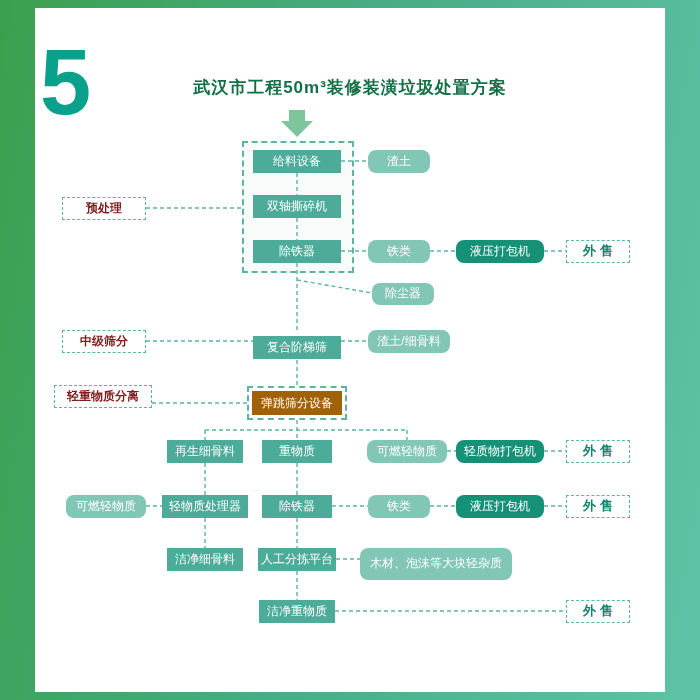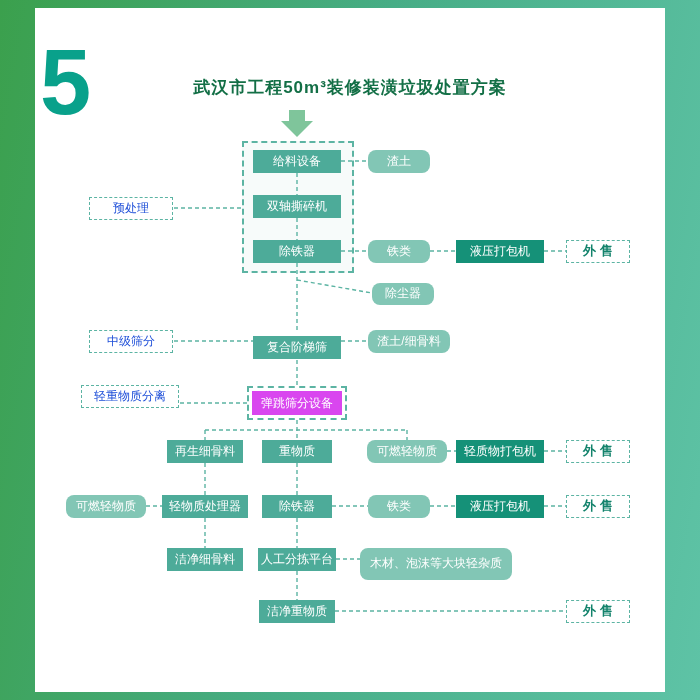--- a/index.html
+++ b/index.html
@@ -22,35 +22,35 @@
   .group{
     position:absolute;left:242px;top:141px;width:112px;height:132px;
     border:2px dashed #5cb4a3;background:rgba(92,180,163,0.05);box-sizing:border-box;
   }
   .node{
     position:absolute;display:flex;align-items:center;justify-content:center;
     font-size:12px;color:#ffffff;text-align:center;box-sizing:border-box;line-height:1.1;
   }
   .medium{background:#4dab99;}
   .light{background:#82c6b5;border-radius:8px;}
-  .dark{background:#159178;}
+  .dark{background:#159178;border-radius:8px;}
   .tag{
-    background:#ffffff;border:1.5px dashed #5cb4a3;color:#1d4ed8;font-weight:normal;margin-left:27px;
+    background:#ffffff;border:1.5px dashed #5cb4a3;color:#7f1d1d;font-weight:bold;
   }
   .sale{
     background:#ffffff;border:1.5px dashed #5cb4a3;color:#12826b;font-weight:bold;
     letter-spacing:4px;text-indent:4px;font-size:13px;
   }
   .bounce-wrap{
     position:absolute;left:247px;top:386px;width:100px;height:34px;
     border:2px dashed #5cb4a3;box-sizing:border-box;
     display:flex;align-items:center;justify-content:center;
   }
   .bounce-inner{
-    width:90px;height:24px;background:#d946ef;color:#fff;font-size:12px;
+    width:90px;height:24px;background:#a16207;color:#fff;font-size:12px;
     display:flex;align-items:center;justify-content:center;
   }
   .arrow{position:absolute;left:0;top:0;pointer-events:none;}
 </style>
 </head>
 <body>
 
 <div class="card"></div>
 
 <div class="group"></div>

